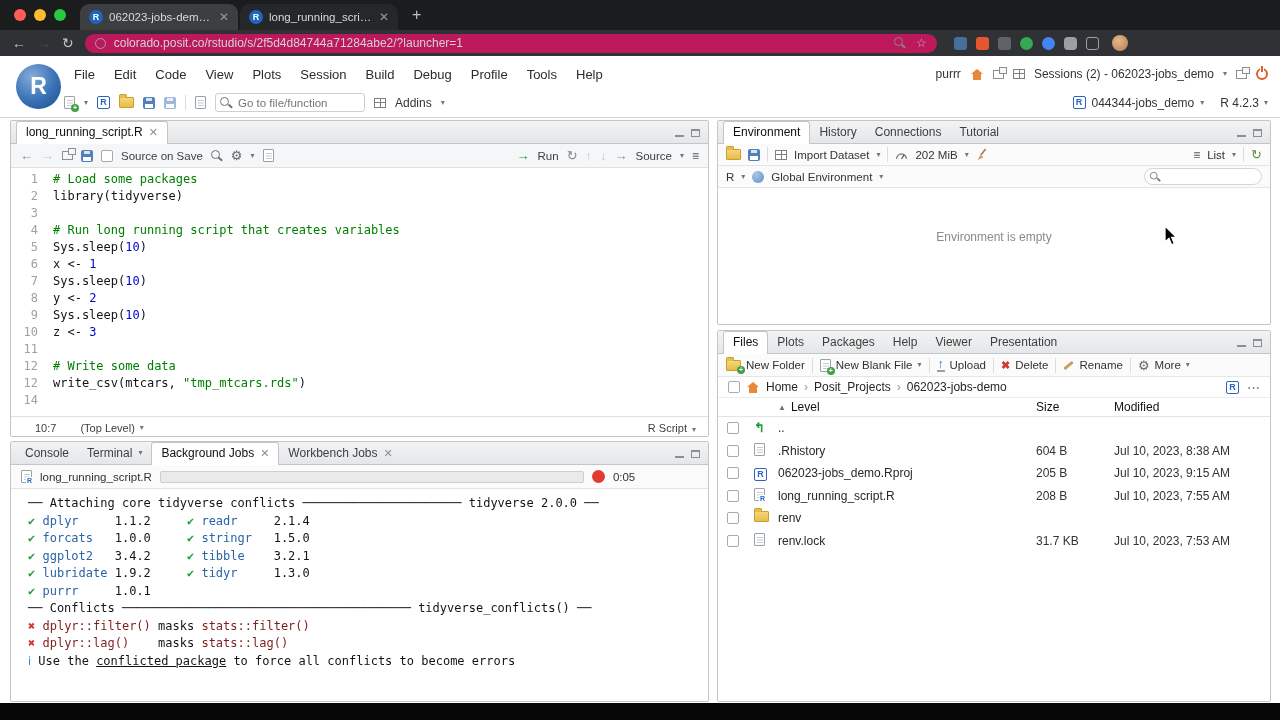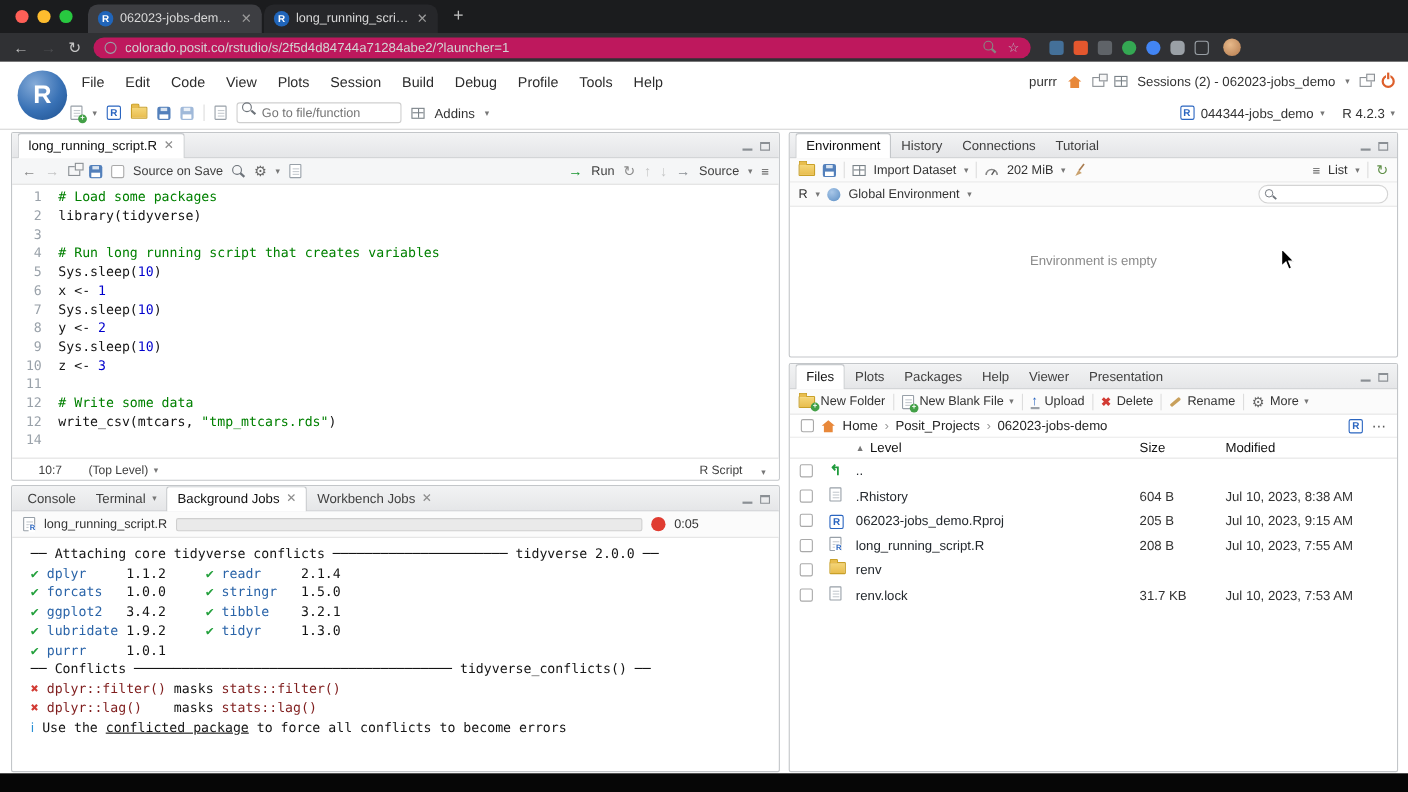--- a/index.html
+++ b/index.html
@@ -37,21 +37,21 @@
 .rs-logo{position:absolute;left:16px;top:8px;width:45px;height:45px;border-radius:50%;background:radial-gradient(circle at 35% 28%,#85abd8 0%,#3871b5 55%,#1d4f8d 100%);color:#fff;font-weight:bold;font-size:23px;display:flex;align-items:center;justify-content:center}
 .menubar{position:absolute;left:74px;top:5px;height:26px;display:flex;align-items:center;gap:19px;font-size:13px;color:#2c2c2c}
 .hdr-right{position:absolute;right:12px;top:7px;height:22px;display:flex;align-items:center;gap:9px;font-size:12px;color:#333}
 .toolbar{position:absolute;left:64px;top:33px;height:27px;display:flex;align-items:center;gap:9px}
 .tb-right{position:absolute;right:12px;top:33px;height:27px;display:flex;align-items:center;gap:16px;font-size:12px;color:#333}
 .hdrline{position:absolute;left:0;top:61px;width:100%;height:1px;background:#d6d6d6}
 
 .caret{font-size:8px;color:#777;line-height:8px}
 .sep{width:1px;height:15px;background:#ddd}
 .goto{width:150px;height:19px;border:1px solid #cfcfcf;border-radius:3px;font-size:11.5px;color:#555;padding:0 6px 0 22px;background:#fff;outline:none;font-family:"Liberation Sans",sans-serif}
-.goto-wrap{position:relative;display:flex;}
+.goto-wrap{position:relative;display:flex;align-items:center}
 .goto-wrap .mag{position:absolute;left:5px}
 
 
 .mag{width:12px;height:12px;position:relative;display:inline-block}
 .mag::before{content:"";position:absolute;left:0;top:0;width:7px;height:7px;border:1.5px solid #6d737a;border-radius:50%}
 .mag::after{content:"";position:absolute;left:7.5px;top:8px;width:4.5px;height:1.6px;background:#6d737a;transform:rotate(42deg)}
 .disk{width:12px;height:12px;background:#5380bb;border-radius:2px;position:relative;display:inline-block}
 .disk::before{content:"";position:absolute;top:1px;left:3px;width:6px;height:3px;background:#d9e4f1}
 .disk::after{content:"";position:absolute;bottom:1px;left:2px;width:8px;height:4px;background:#fff}
 .icon-page{width:11px;height:13px;background:#fff;border:1px solid #98a0a8;border-radius:1px;position:relative;display:inline-block}
@@ -104,21 +104,21 @@
 .srcarrow{color:#8a8f94;font-weight:bold;font-size:13px}
 .editor{height:248px;font-family:"DejaVu Sans Mono","Liberation Mono",monospace;font-size:12px;line-height:17px;padding-top:3px;overflow:hidden}
 .code-line{display:flex;white-space:pre}
 .ln{width:42px;text-align:right;padding-right:15px;color:#9aa2aa;flex:none}
 .ct{white-space:pre}
 .tk-plain{color:#141414}
 .tk-comment{color:#008000}
 .tk-num{color:#0000cd}
 .tk-string{color:#008000}
 .edstatus{height:22px;border-top:1px solid #e0e0e0;display:flex;align-items:center;font-size:11px;color:#404040;padding:0 12px 0 24px;gap:5px;background:#fff}
-.edstatus .right{margin-left:auto;display:flex;align-items:flex-end;gap:17px}
+.edstatus .right{margin-left:auto;display:flex;align-items:flex-end;gap:5px}
 
 
 .jobbar{height:24px;border-bottom:1px solid #e4e4e4;display:flex;align-items:center;gap:8px;padding:0 10px;font-size:11.5px;color:#333;background:#fbfbfb}
 .pbar{width:424px;height:12px;background:#eaeaea;border:1px solid #cfcfcf;border-radius:2px;overflow:hidden}
 .pfill{height:100%;background:linear-gradient(#a6d877,#79b544)}
 .stop{width:13px;height:13px;border-radius:50%;background:#e03c31;display:inline-block;position:relative}
 .stop::after{content:"";position:absolute;left:4px;top:4px;width:5px;height:5px;background:#fff;opacity:.0}
 .conout{padding:6px 0 0 17px;font-family:"DejaVu Sans Mono","Liberation Mono",monospace;font-size:12px;line-height:17.5px;color:#141414;overflow:hidden}
 .con-line{white-space:pre}
 .tk-ok{color:#23a03c}

